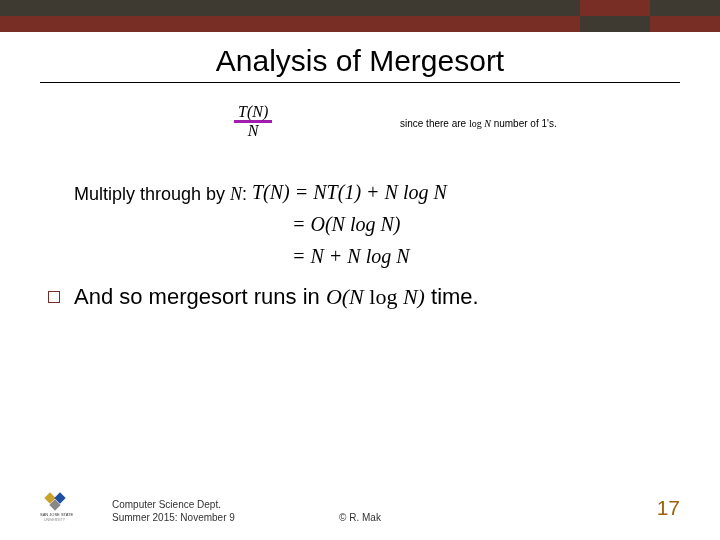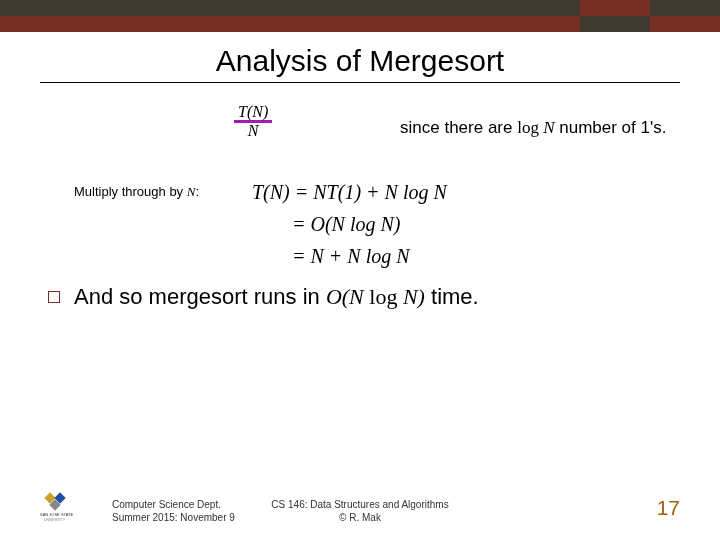--- a/index.html
+++ b/index.html
@@ -41,21 +41,21 @@
     top: 82px;
     left: 40px;
     right: 40px;
     border-top: 1px solid #000;
   }
 
   .since-note {
     position: absolute;
     top: 118px;
     left: 400px;
-    font-size: 17px;
+    font-size: 10px;
     color: #000;
   }
   .since-note .logN { font-family: "Times New Roman", serif; }
 
   .eq-img1 {
     position: absolute;
     top: 104px;
     left: 234px;
     font-family: "Times New Roman", serif;
     font-size: 16px;
@@ -67,21 +67,21 @@
     text-align: center;
     vertical-align: middle;
   }
   .frac .num { display: block; border-bottom: 3px solid #a21caf; padding: 0 4px; }
   .frac .den { display: block; padding: 0 4px; }
 
   .multiply-note {
     position: absolute;
     top: 184px;
     left: 74px;
-    font-size: 13px;
+    font-size: 18px;
     color: #000;
   }
   .multiply-note .N { font-family: "Times New Roman", serif; font-style: italic; }
 
   .eq-img2 {
     position: absolute;
     top: 176px;
     left: 252px;
     font-family: "Times New Roman", serif;
     font-size: 20px;
@@ -201,17 +201,16 @@
       <rect x="11" y="9" width="8" height="8" fill="#888" transform="rotate(45 15 13)"></rect>
       <text x="0" y="24" font-size="4" fill="#333">SAN JOSE STATE</text>
       <text x="4" y="29" font-size="3.5" fill="#888">UNIVERSITY</text>
     </svg>
   </div>
   <div class="footer-left">
     <div>Computer Science Dept.</div>
     <div>Summer 2015: November 9</div>
   </div>
   <div class="footer-center">
-    <div>CS 146: Data Structures and Algorithms</div>
     <div>© R. Mak</div>
   </div>
   <div class="slide-num">17</div>
 </div>
 
 </body></html>

